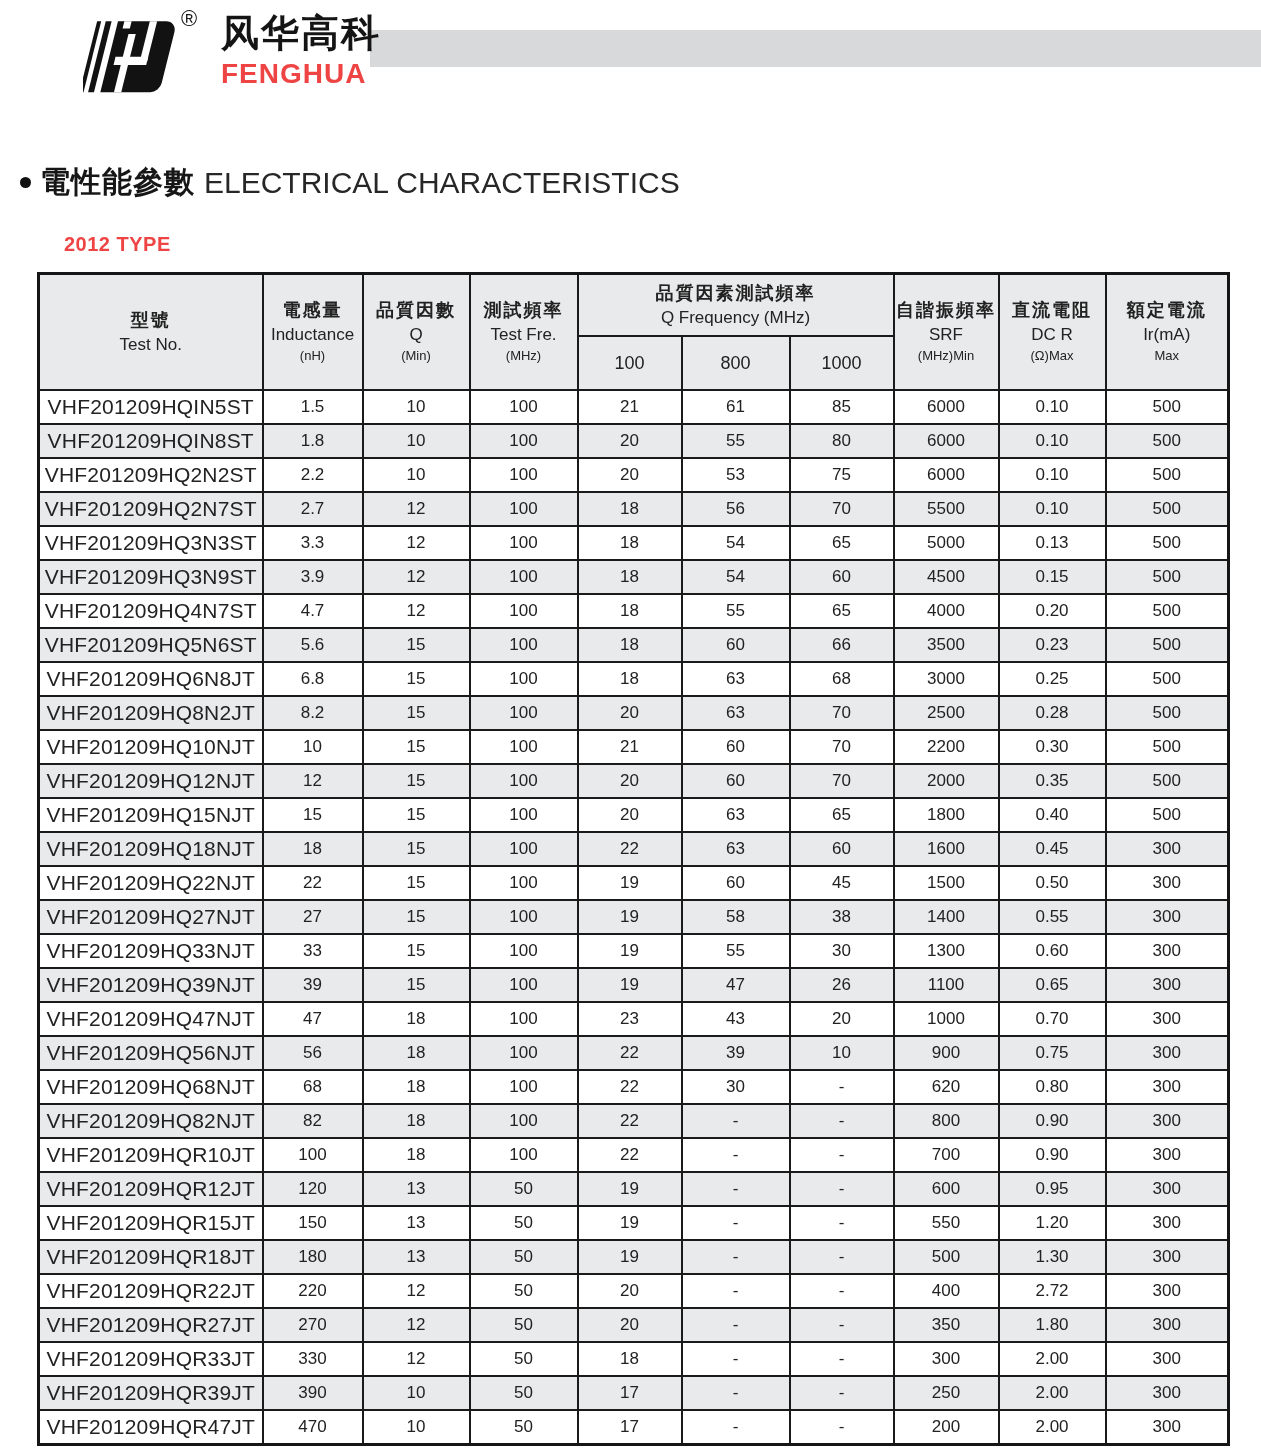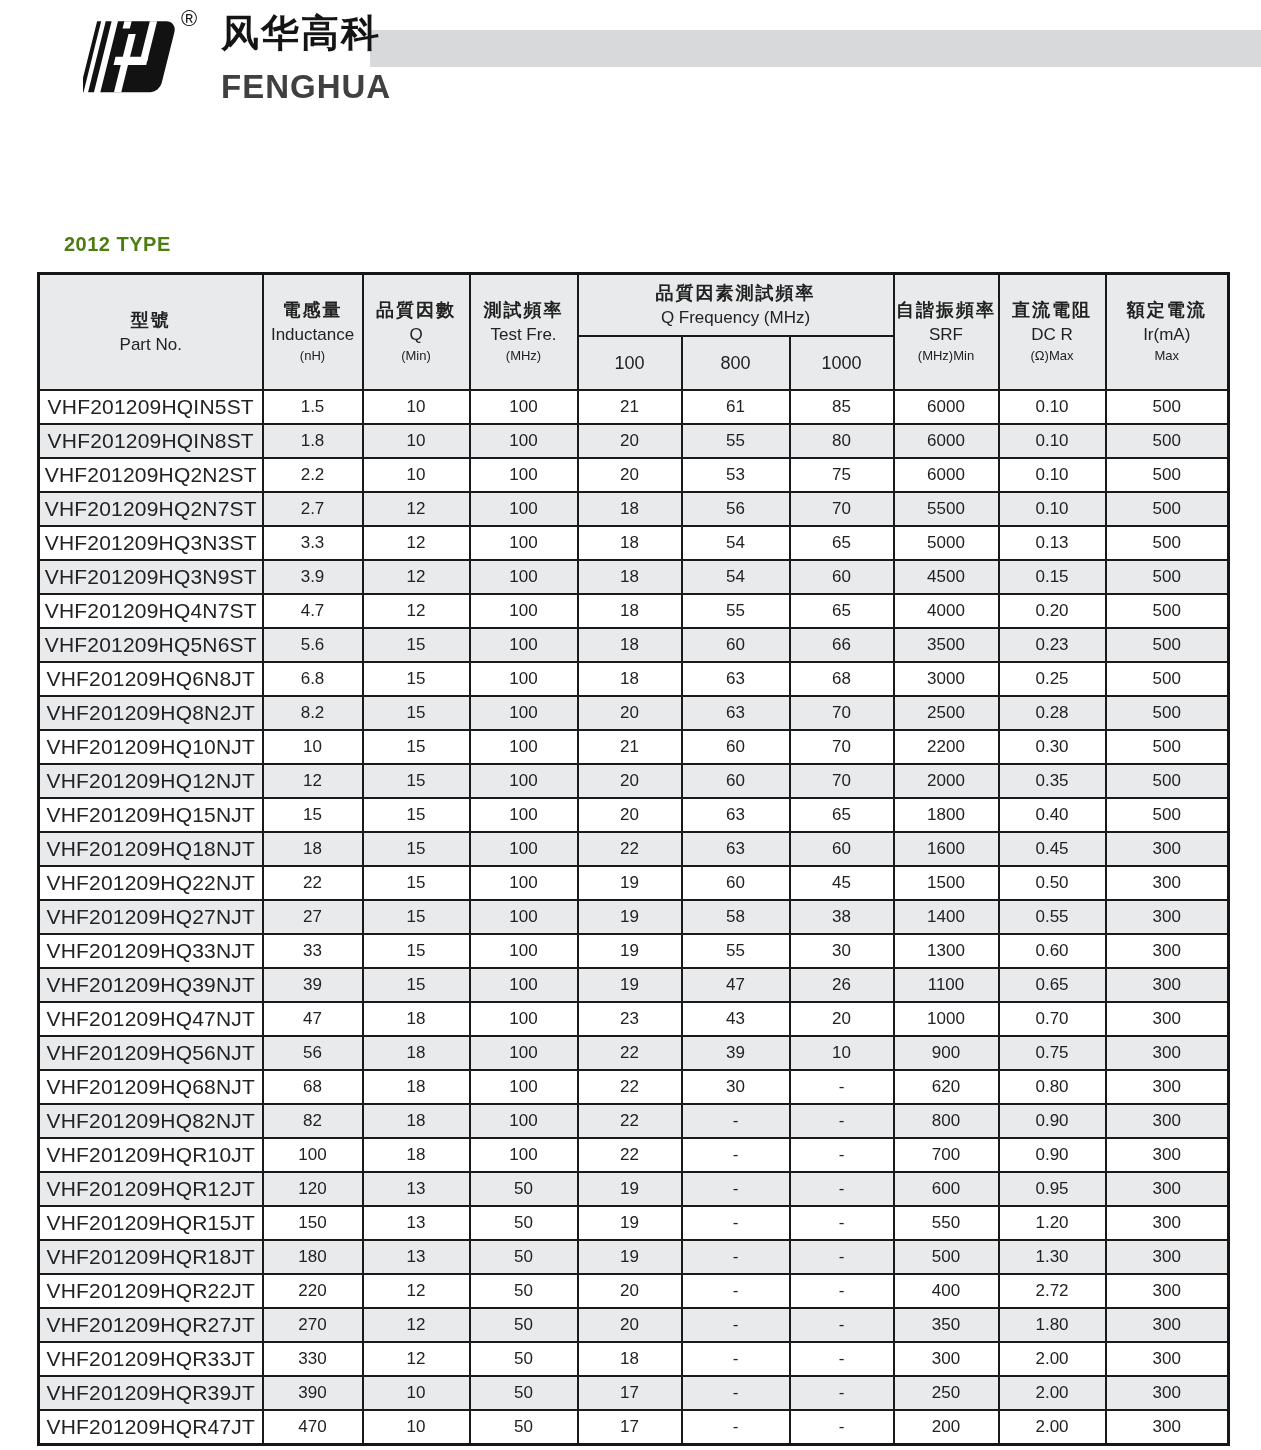--- a/index.html
+++ b/index.html
@@ -8,28 +8,28 @@
     font-family:"Liberation Sans","DejaVu Sans",sans-serif;color:#1f1f1f;overflow:hidden;
   }
 
   
   .banner{position:absolute;left:370px;top:30px;width:891px;height:37px;background:#d8d9db;}
   .brand{position:absolute;left:83px;top:8px;height:86px;}
   .logo-mark{position:absolute;left:0;top:4px;}
   .reg-mark{position:absolute;left:98px;top:-2px;font-size:22px;color:#161616;}
   .brand-text{position:absolute;left:138px;top:6px;white-space:nowrap;}
   .brand-cn{font-size:38px;font-weight:700;letter-spacing:2px;color:#141414;line-height:1.0;}
-  .brand-en{font-size:33px;font-weight:700;letter-spacing:1px;color:#404040;line-height:1.0;margin-top:18px;}
+  .brand-en{font-size:28px;font-weight:700;letter-spacing:1px;color:#ef4444;line-height:1.0;margin-top:8px;}
 
   
   .section-heading{position:absolute;left:20px;top:162px;display:flex;align-items:center;white-space:nowrap;}
   .bullet{width:11px;height:11px;border-radius:50%;background:#111;margin-right:9px;flex:0 0 auto;}
   .heading-cn{font-size:30px;font-weight:700;color:#161616;letter-spacing:1px;}
   .heading-en{font-size:30px;font-weight:400;color:#272727;margin-left:9px;letter-spacing:0px;}
-  .type-label{position:absolute;left:64px;top:233px;font-size:20px;font-weight:600;color:#4d7c0f;letter-spacing:0.5px;}
+  .type-label{position:absolute;left:64px;top:233px;font-size:20px;font-weight:600;color:#ef4444;letter-spacing:0.5px;}
 
   
   table.spec{
     position:absolute;left:37px;top:272px;width:1190px;
     border-collapse:collapse;table-layout:fixed;background:#fff;
     border:3px solid #161616;
   }
   table.spec th, table.spec td{
     border:2px solid #1a1a1a;text-align:center;vertical-align:middle;
     padding:0;color:#222;
@@ -67,41 +67,46 @@
         </g>
       </svg>
     </div>
     <div class="reg-mark">®</div>
     <div class="brand-text">
       <div class="brand-cn">风华高科</div>
       <div class="brand-en">FENGHUA</div>
     </div>
   </div>
 
+  <div class="section-heading">
+    <span class="bullet"></span>
+    <span class="heading-cn">電性能參數</span>
+    <span class="heading-en">ELECTRICAL CHARACTERISTICS</span>
+  </div>
 
   <div class="type-label">2012 TYPE</div>
 
   <table class="spec">
     <colgroup>
       <col style="width:224px">
         <col style="width:100px">
         <col style="width:107px">
       <col style="width:108px">
         <col style="width:104px">
         <col style="width:108px">
       <col style="width:104px">
         <col style="width:105px">
         <col style="width:107px">
       <col style="width:123px">
     </colgroup>
     <thead>
       <tr class="hr1">
         <th rowspan="2">
           <div class="h-cn">型號</div>
-          <div class="h-en">Part No.</div>
+          <div class="h-en">Test No.</div>
         </th>
         <th rowspan="2">
           <div class="h-cn">電感量</div>
           <div class="h-en">Inductance</div>
           <div class="h-unit">(nH)</div>
         </th>
         <th rowspan="2">
           <div class="h-cn">品質因數</div>
           <div class="h-en">Q</div>
           <div class="h-unit">(Min)</div>

